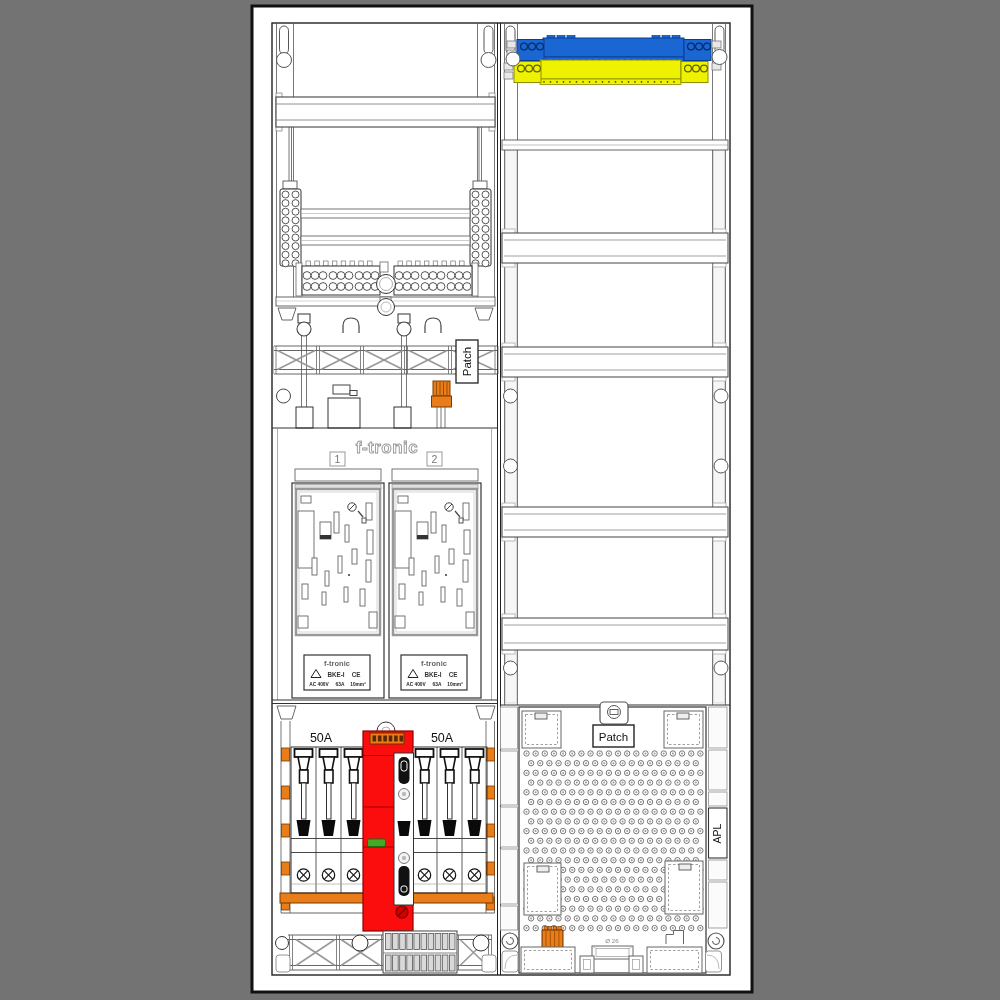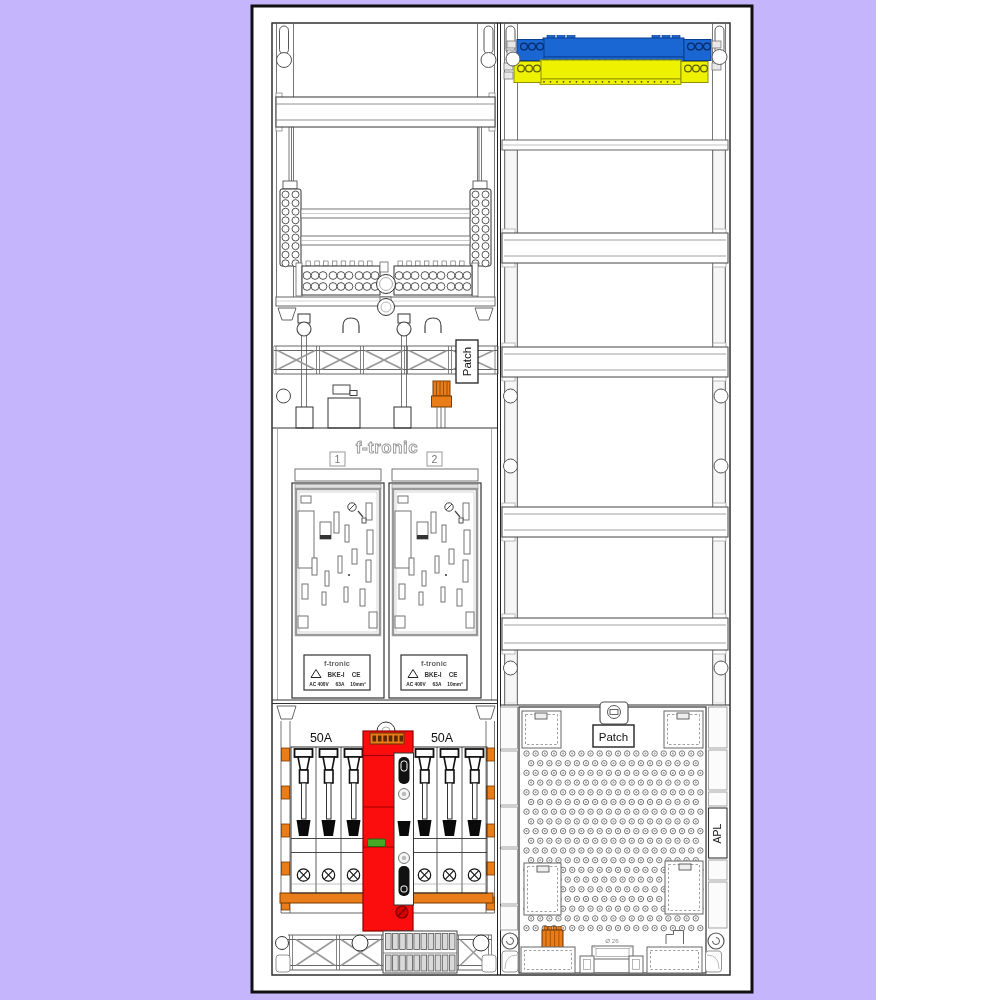--- a/index.html
+++ b/index.html
@@ -3,21 +3,21 @@
 <meta charset="utf-8">
 <style>
   :root{
     --busbar-n-blue:#1a66d2;
     --busbar-pe-yellow:#eef200;
     --terminal-orange:#e87d1a;
     --device-red:#fb0d0d;
     --led-green:#46a926;
   }
   html,body{margin:0;padding:0;background:#fff;width:1000px;height:1000px;overflow:hidden;}
-  .stage{position:relative;width:876px;height:1000px;background:#c4b5fd;text-decoration:underline;}
+  .stage{position:relative;width:1000px;height:1000px;background:#737373;text-decoration:underline;}
   svg{position:absolute;left:0;top:0;}
   text{font-family:"Liberation Sans","DejaVu Sans",sans-serif;}
   .t-patch{font-size:11.5px;fill:#111;}
   .t-rating{font-size:12.5px;fill:#111;}
   .t-brand{font-size:17px;font-weight:bold;fill:#fff;stroke:#979797;stroke-width:.9px;letter-spacing:.5px;}
   .t-tag{font-size:10.5px;fill:#777;}
   .t-plate-brand{font-size:7.5px;font-weight:bold;fill:#666;}
   .t-plate-model{font-size:6.3px;font-weight:bold;fill:#333;}
   .t-plate-spec{font-size:4.8px;font-weight:bold;fill:#222;}
   .t-gland{font-size:6.2px;fill:#888;}

